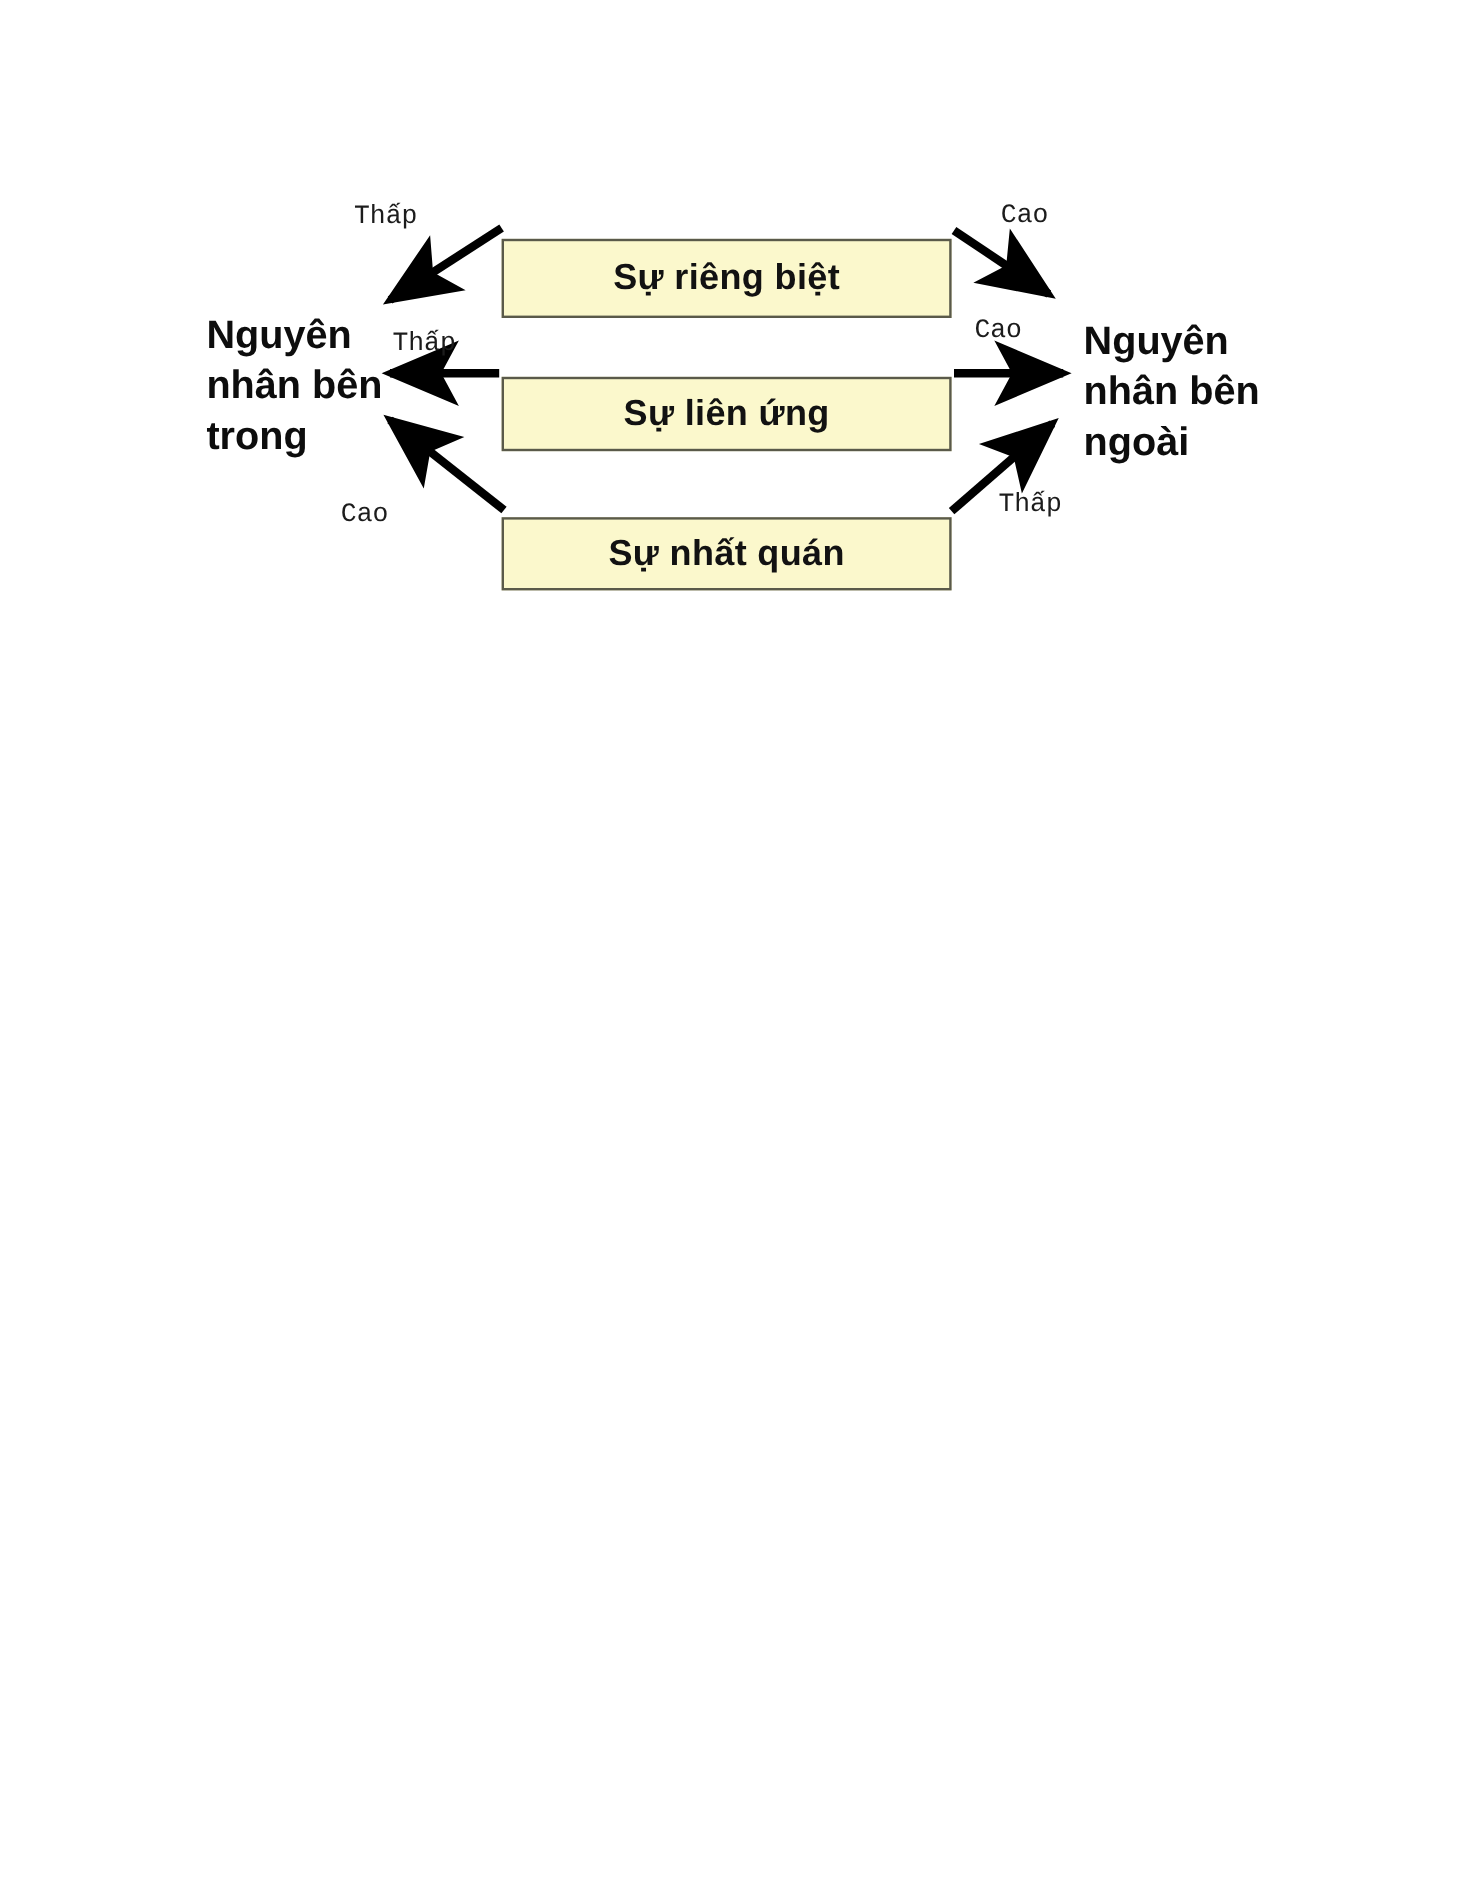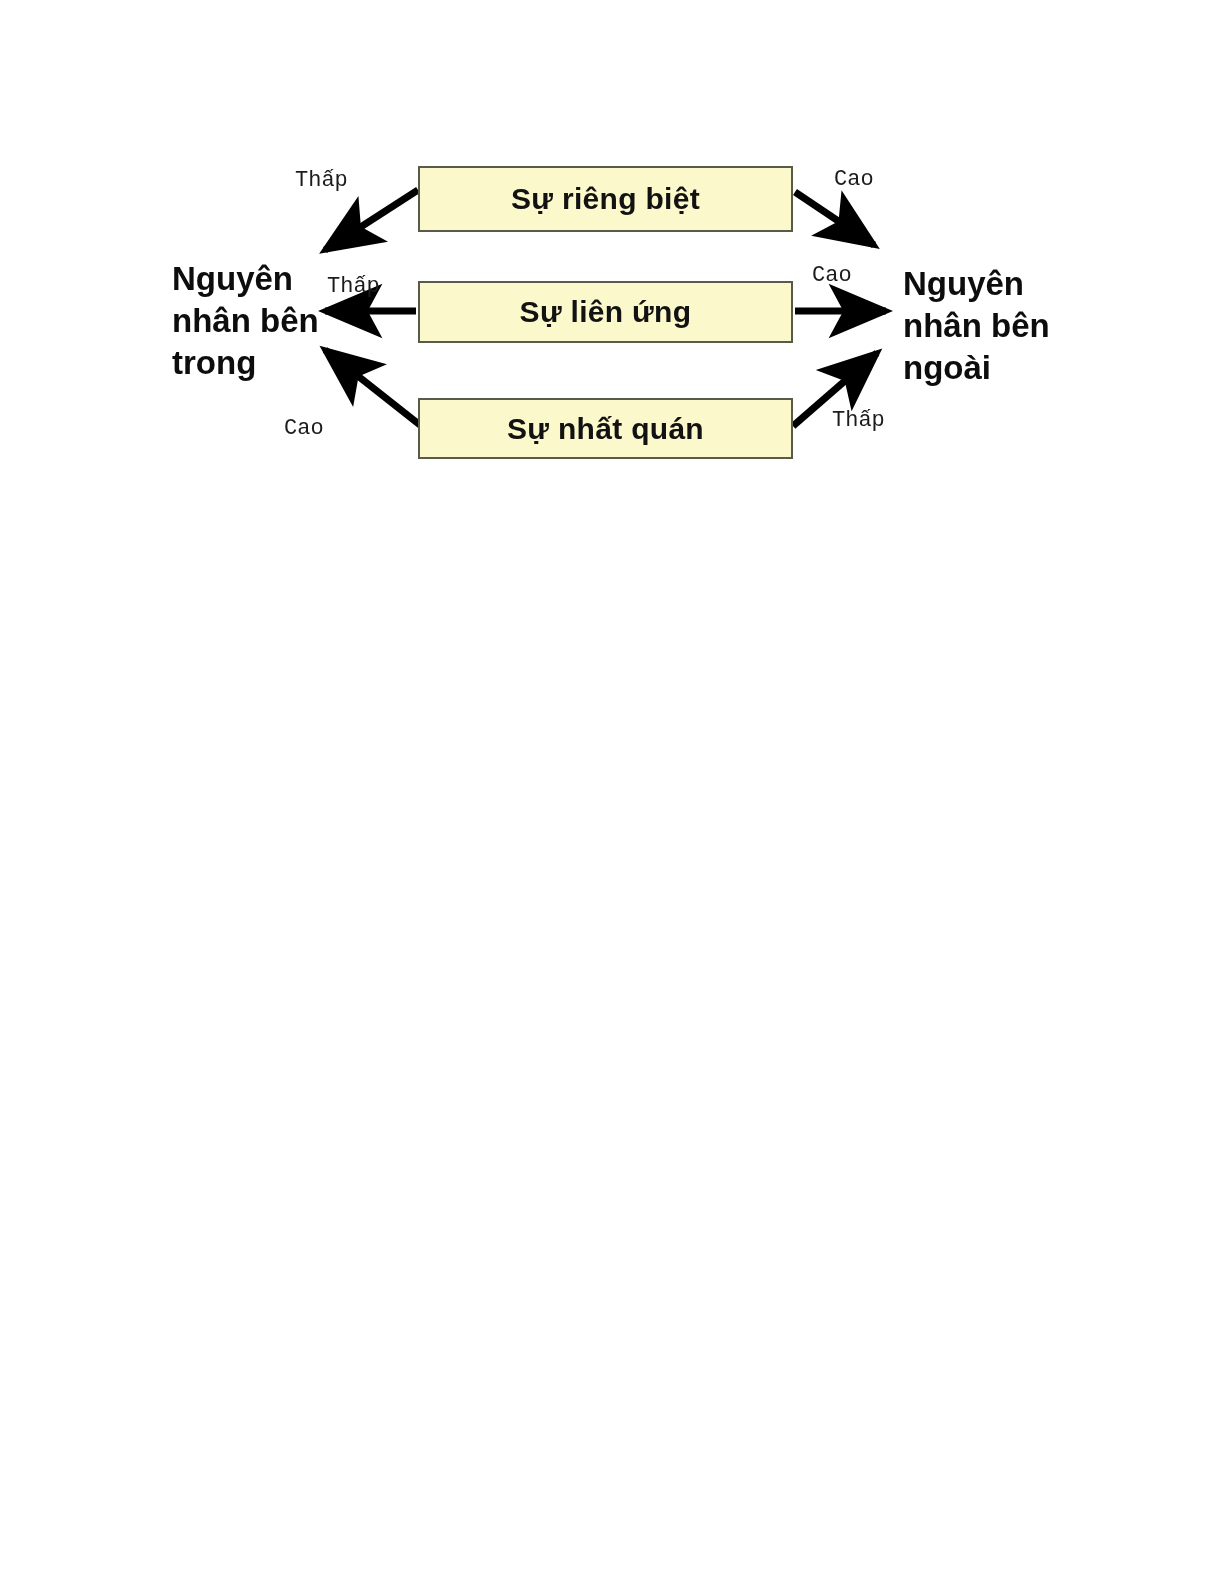--- a/index.html
+++ b/index.html
@@ -43,20 +43,21 @@
 
   
   .factor-box {
     position: absolute;
     box-sizing: border-box;
     background: #fbf8cc;
     border: 2px solid #5a5a4a;
     display: flex;
     align-items: center;
     justify-content: center;
+    margin-top: 33px;
   }
   .factor-box .box-label {
     font-family: "Liberation Sans", sans-serif;
     font-weight: bold;
     font-size: 30px;
     letter-spacing: 0.3px;
     color: #121212;
     white-space: nowrap;
     line-height: 1;
   }

